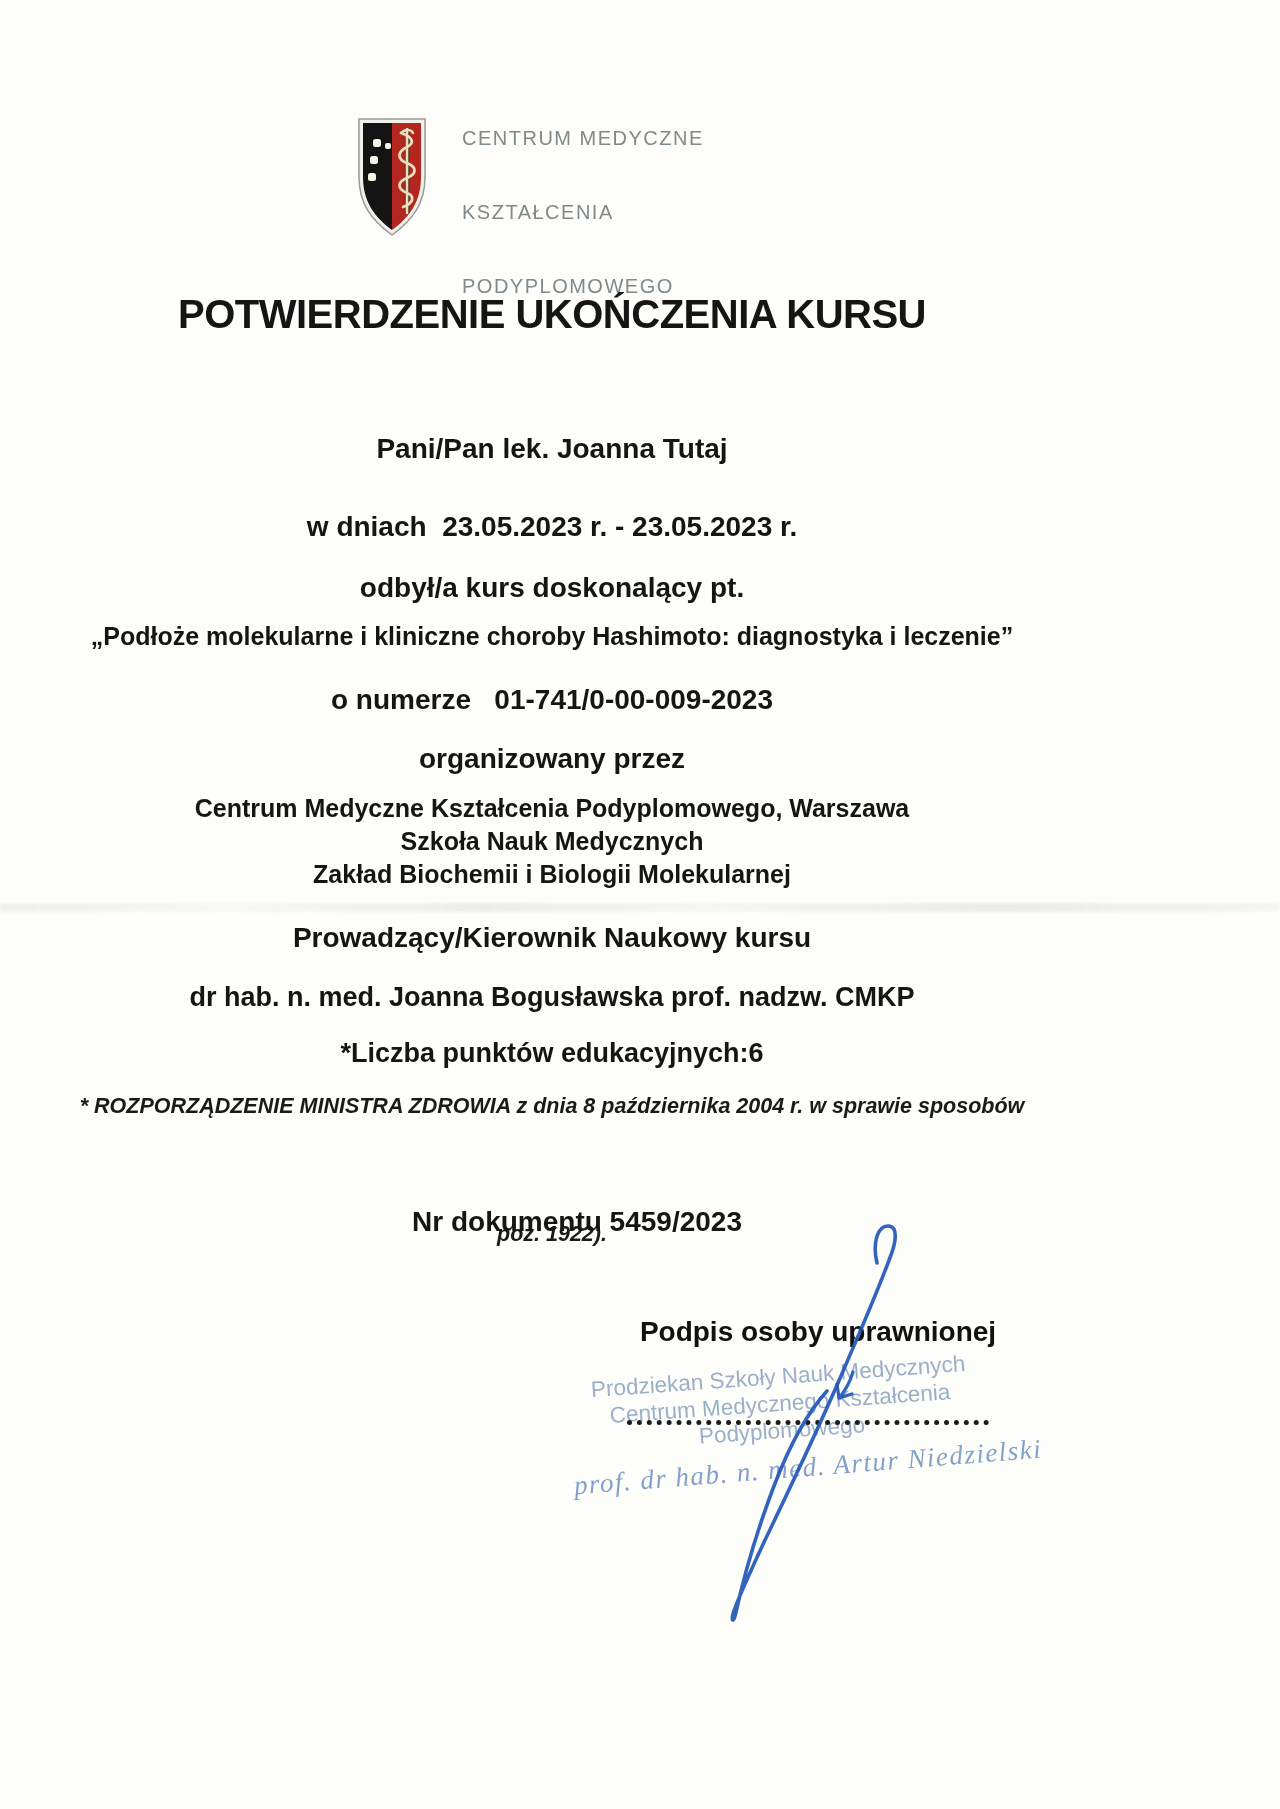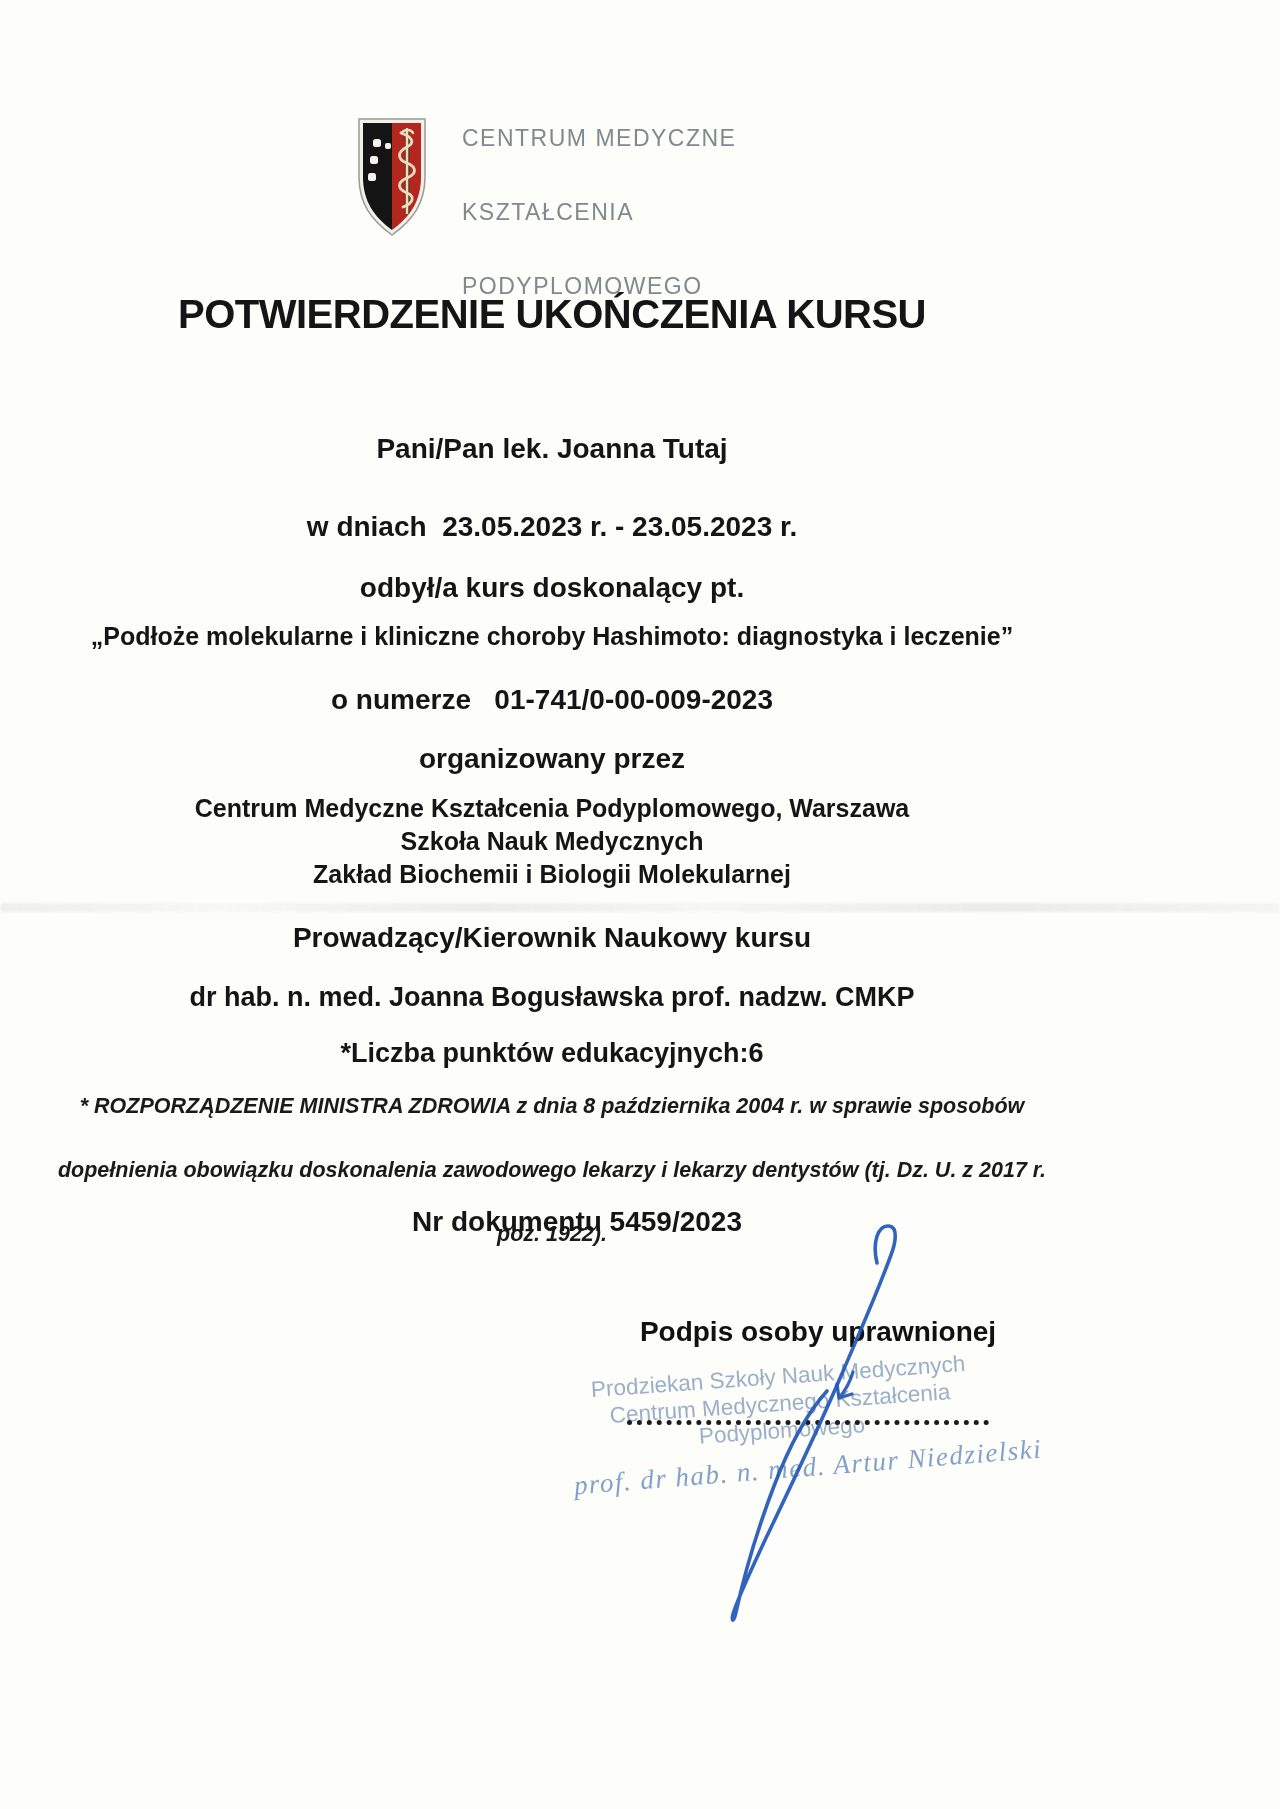--- a/index.html
+++ b/index.html
@@ -16,21 +16,21 @@
   .line{
     position:absolute;left:0;width:1280px;
     text-align:center;font-weight:700;color:#151515;
     white-space:pre;
   }
   .shift-body{transform:translateX(-88px);}
   .shift-doc{transform:translateX(-63px);}
   
   .org-name{
     position:absolute;left:462px;top:120px;
-    font-size:23px;line-height:37px;letter-spacing:1.5px;
+    font-size:20px;line-height:37px;letter-spacing:1.5px;
     color:#7e8a8b;font-weight:400;white-space:pre;
   }
   .title{font-size:40px;letter-spacing:-0.5px;}
   .sz28{font-size:28px;}
   .sz25{font-size:25px;}
   .sz27{font-size:27px;}
   .disclaimer{
     font-size:21.5px;font-style:italic;line-height:32px;
     font-weight:700;color:#1a1a1a;
   }
@@ -121,21 +121,21 @@
 
   <div class="scan-streak"></div>
 
   <div class="line sz28 shift-body" style="top:922px;">Prowadzący/Kierownik Naukowy kursu</div>
 
   <div class="line sz27 shift-body" style="top:982px;">dr hab. n. med. Joanna Bogusławska prof. nadzw. CMKP</div>
 
   <div class="line sz27 shift-body" style="top:1038px;">*Liczba punktów edukacyjnych:6</div>
 
   <div class="line disclaimer shift-body" style="top:1090px;"><span>* ROZPORZĄDZENIE MINISTRA ZDROWIA z dnia 8 października 2004 r. w sprawie sposobów</span><br>
-<span>dopełnienia obowiązku doskonalenia zawodowego lekarzy i lekarzy dentystów (tj. Dz. U. z 2017 r.</span><br>
+<br>
 <span>poz. 1922).</span></div>
 
   <div class="line sz28 shift-doc" style="top:1206px;">Nr dokumentu 5459/2023</div>
 
   <div class="podpis">Podpis osoby uprawnionej</div>
 
   <div class="stamp-block"><span>Prodziekan Szkoły Nauk Medycznych</span><br>
 <span>Centrum Medycznego Kształcenia Podyplomowego</span></div>
 
   <div class="dotted"></div>

